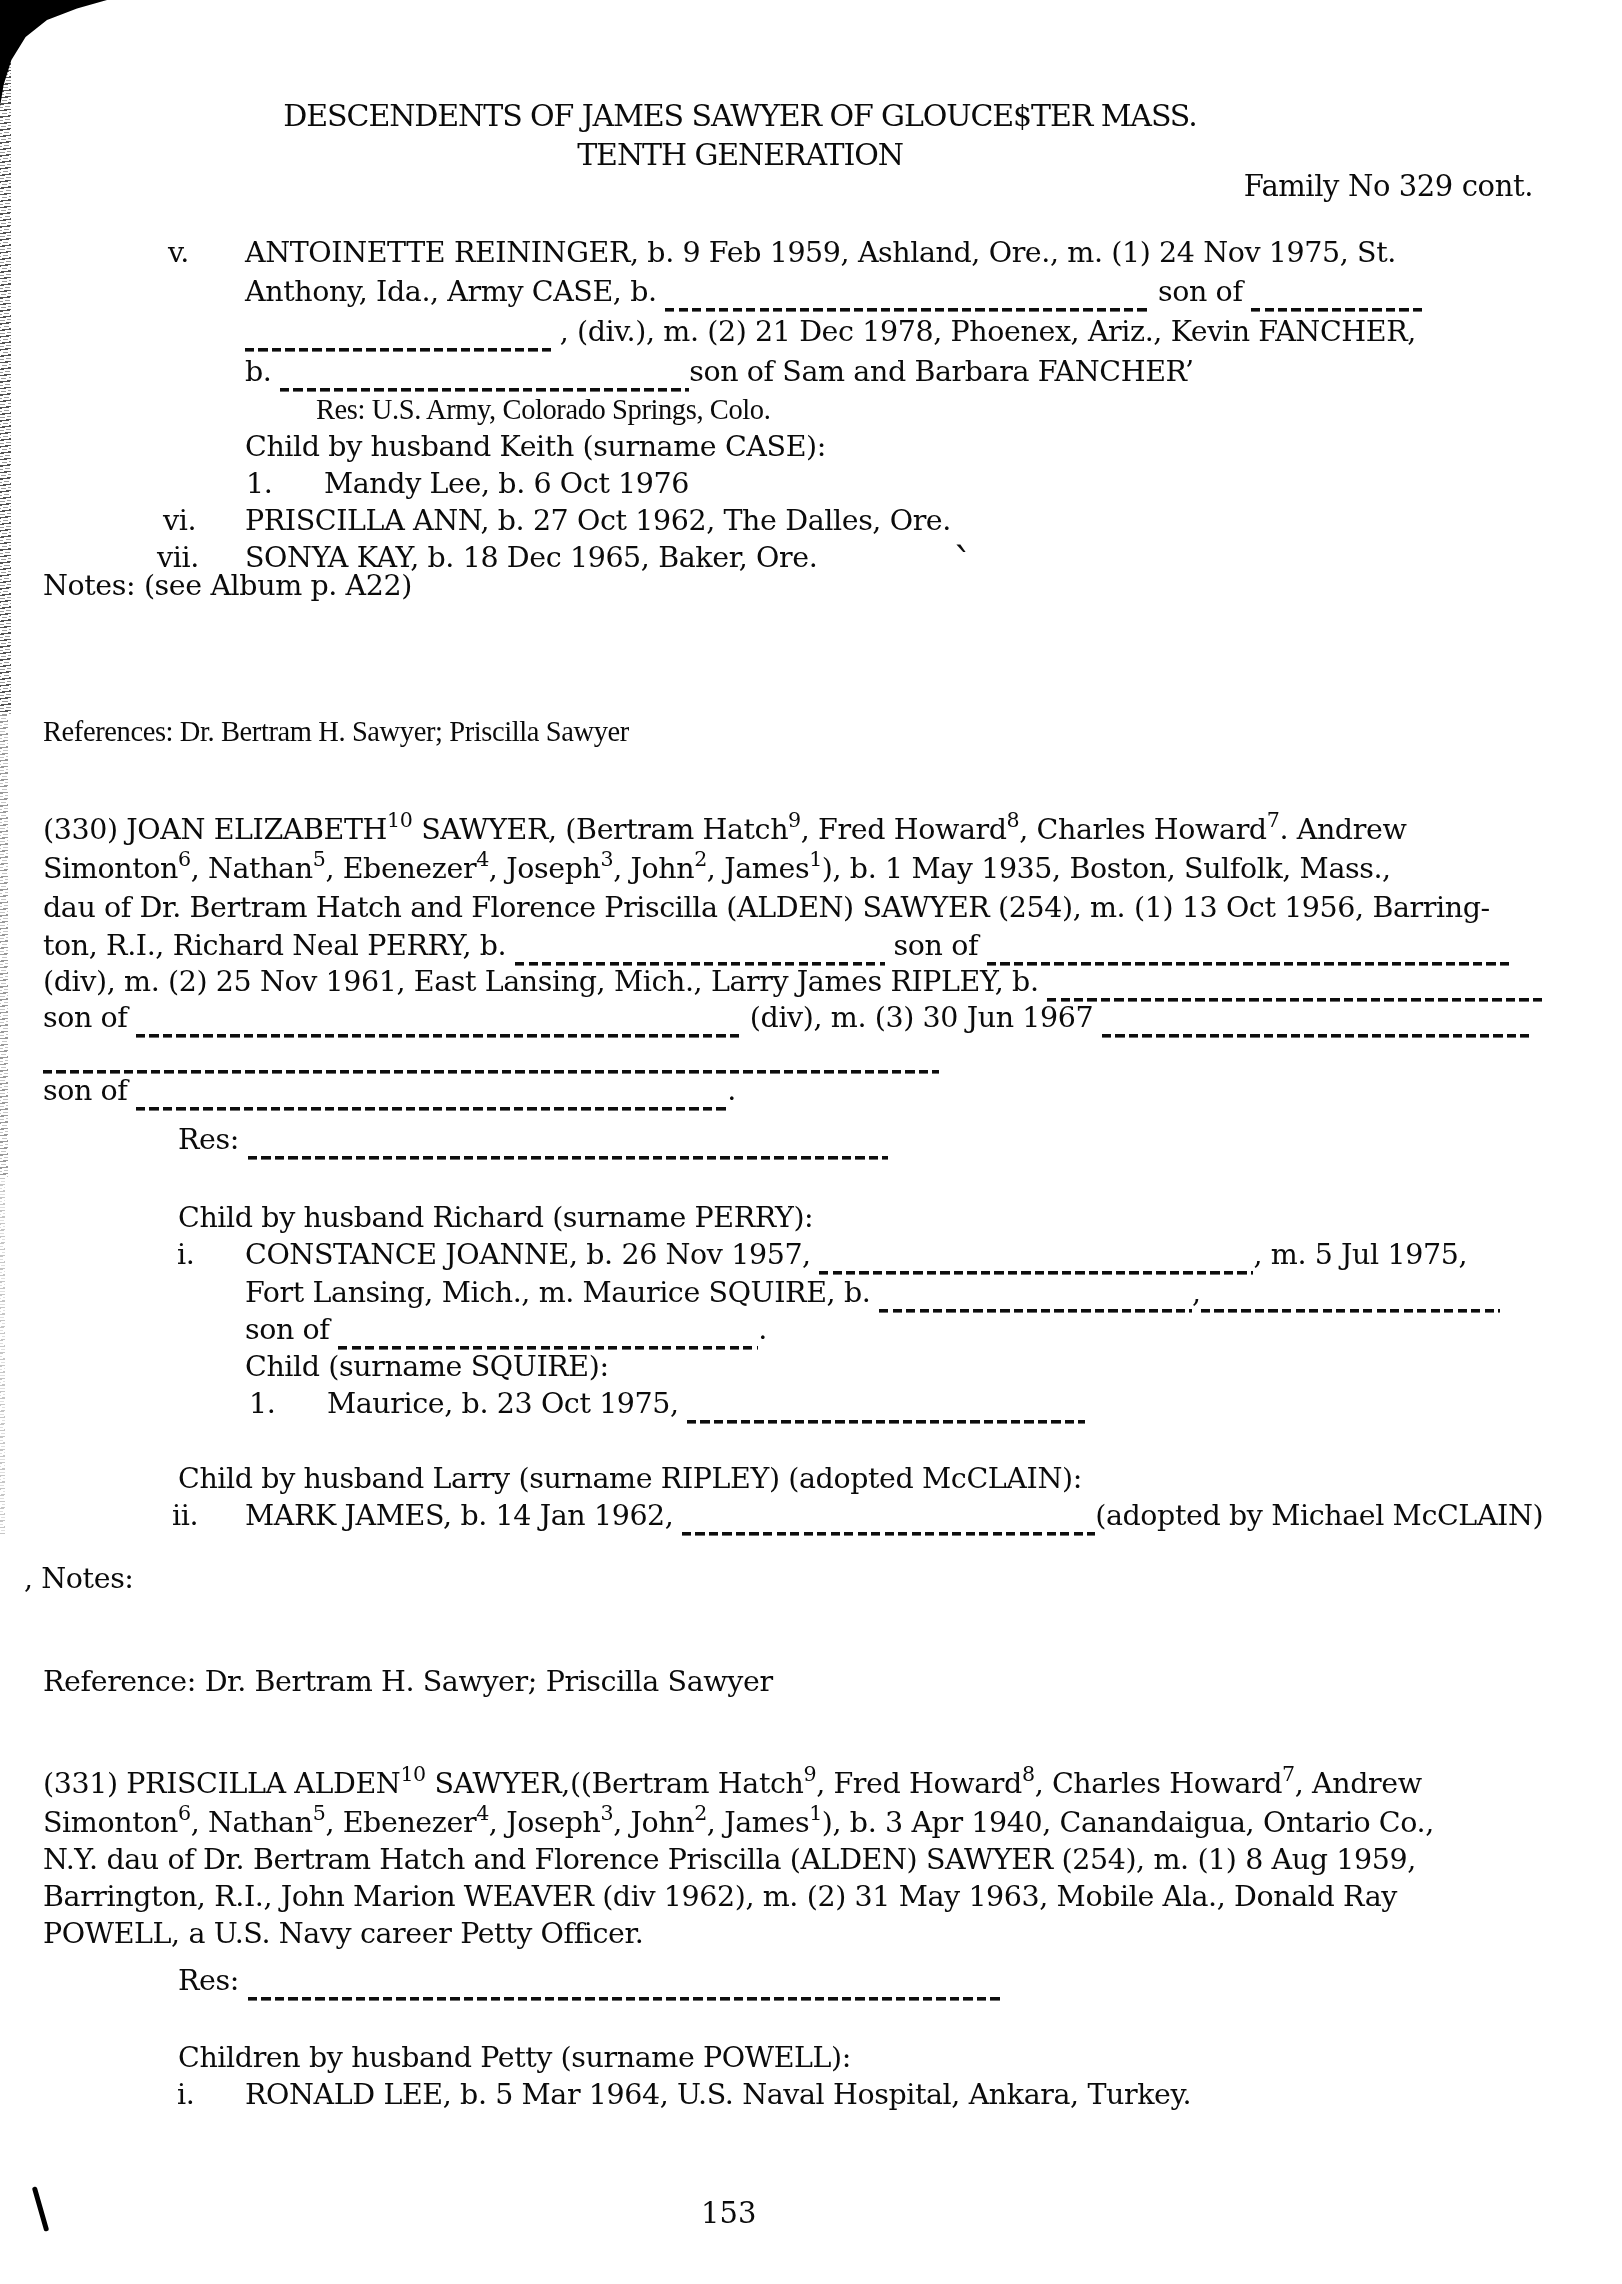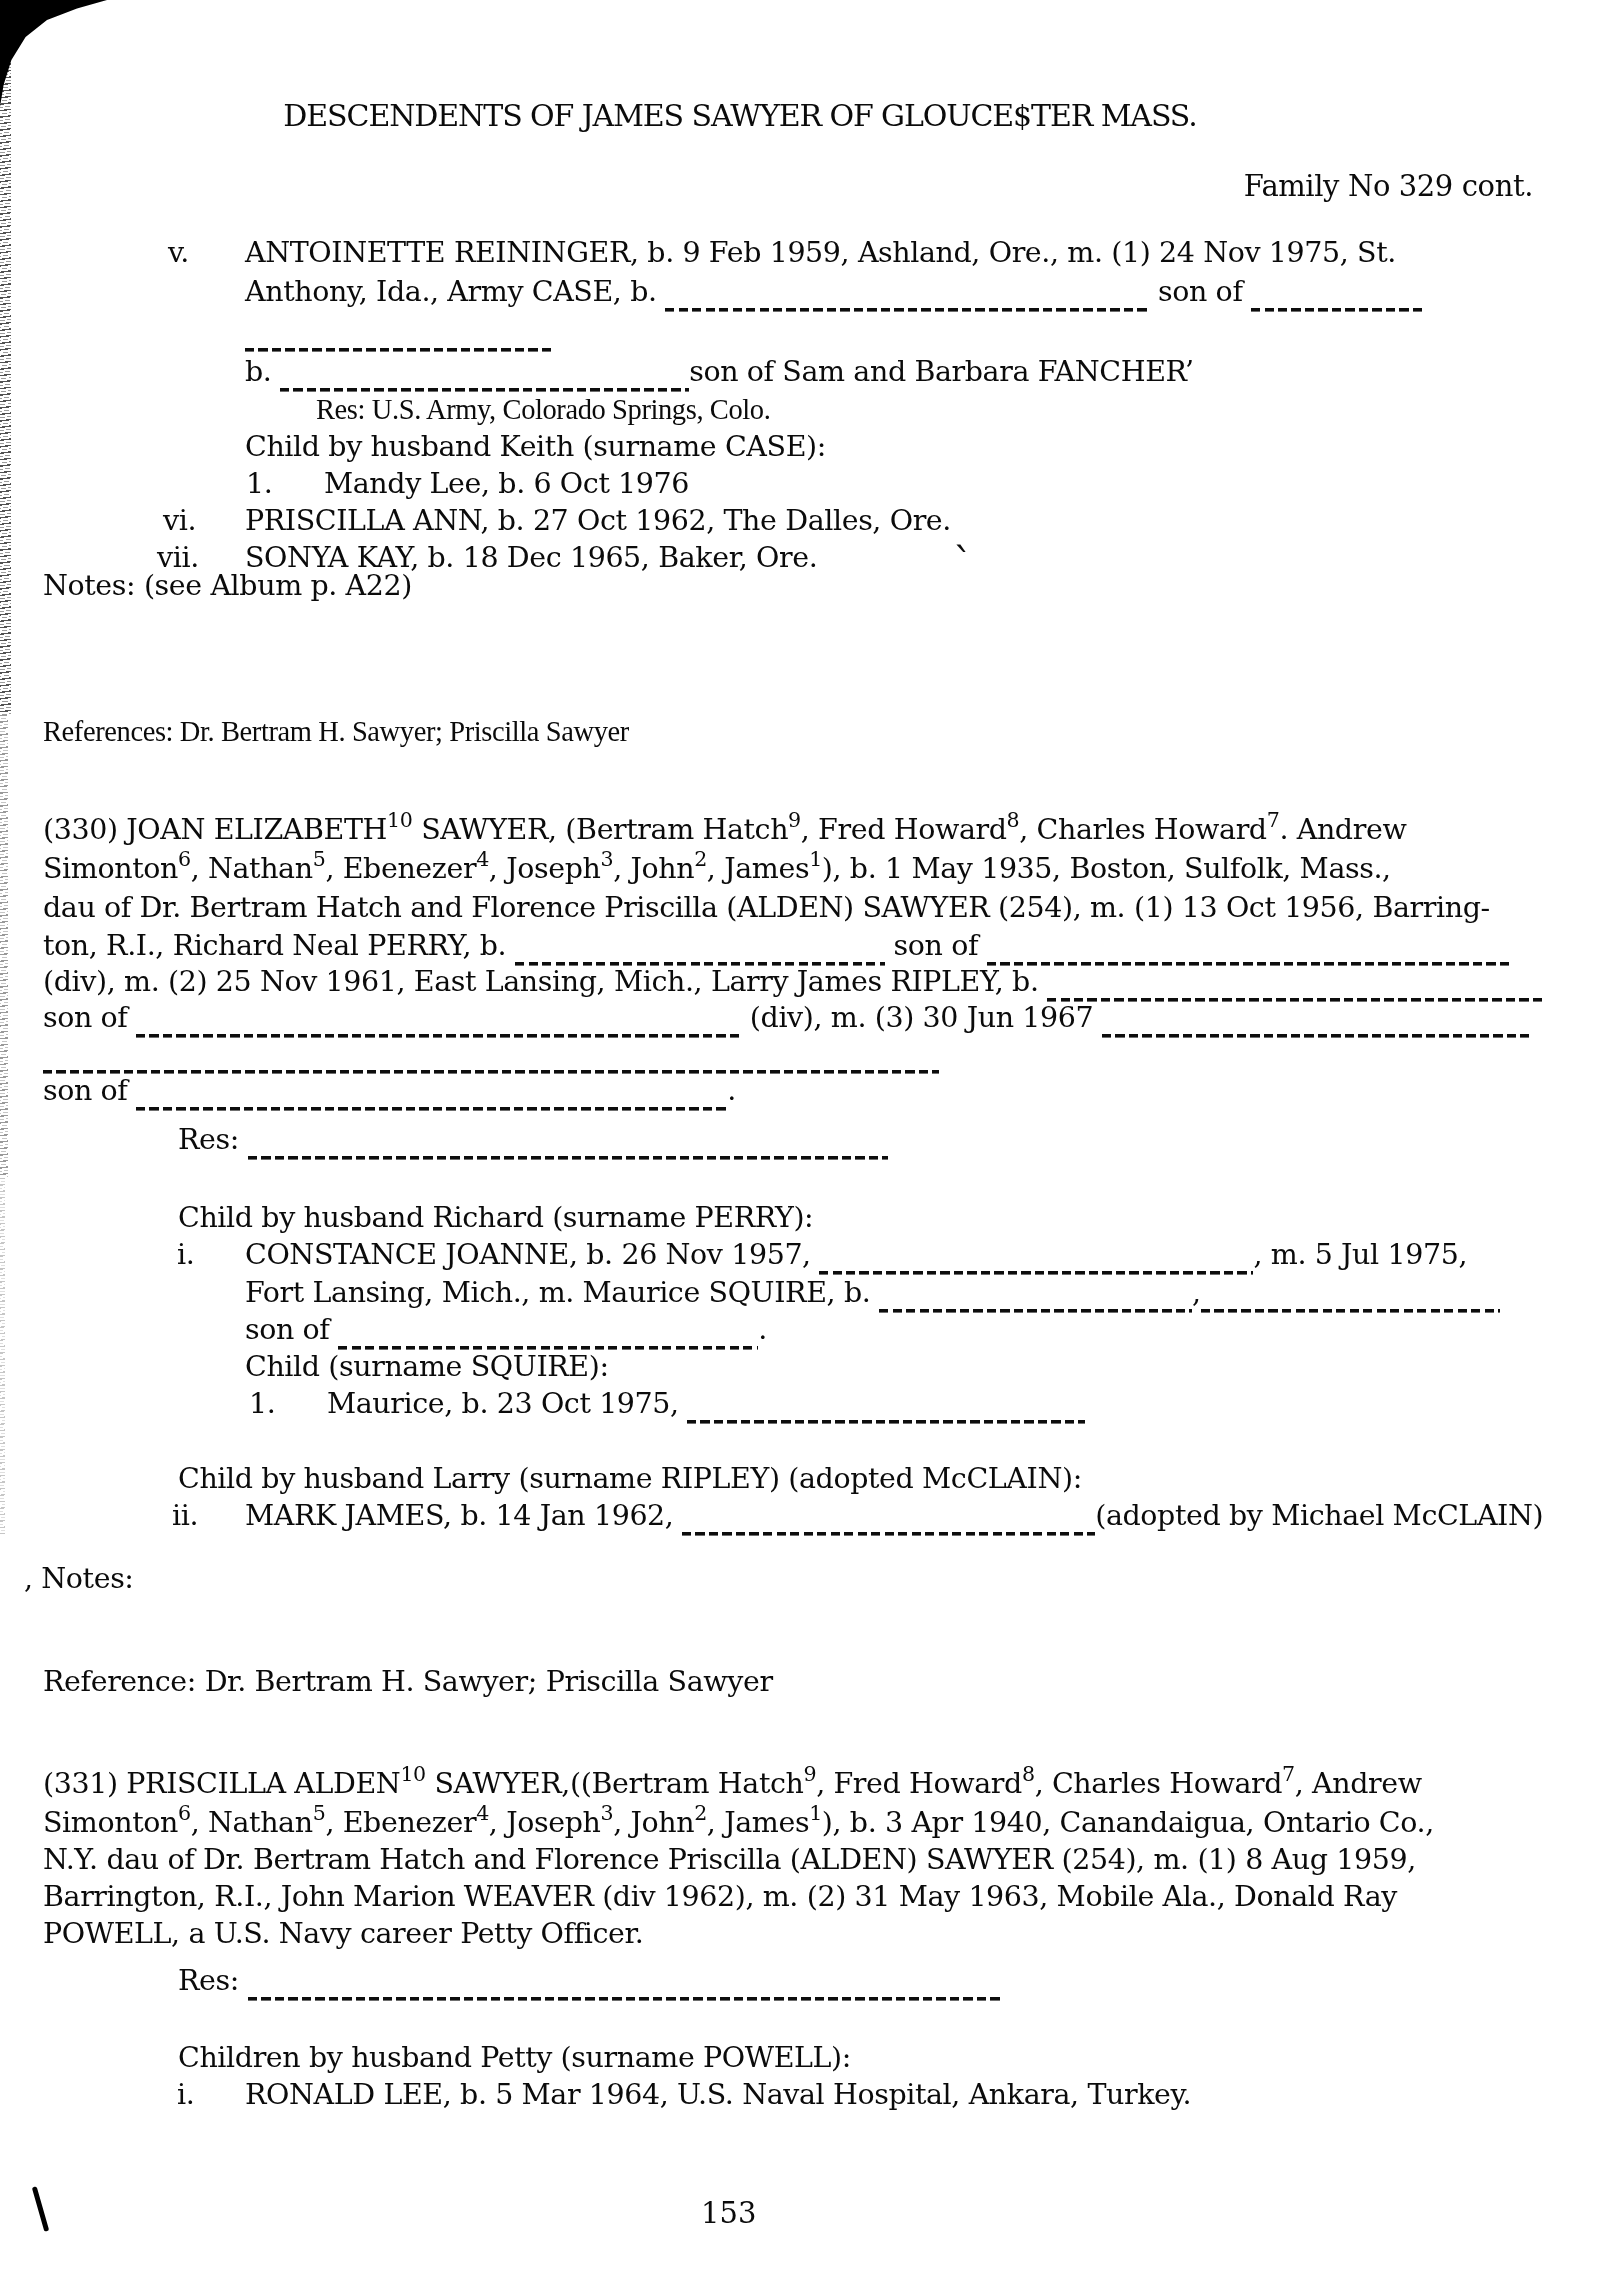--- a/index.html
+++ b/index.html
@@ -32,26 +32,27 @@
 
 <div id="page">
 
   <div class="corner-blob"></div>
   <div class="edge-strip strip-a"></div>
   <div class="edge-strip strip-b"></div>
   <div class="edge-strip strip-c"></div>
   <div class="pen-stroke"></div>
 
   <div class="title" style="top:98px;">DESCENDENTS OF JAMES SAWYER OF GLOUCE$TER MASS.</div>
+  <div class="title" style="top:137px;">TENTH GENERATION</div>
   <div class="famno" style="top:169px;">Family No 329 cont.</div>
 
   <div id="lines-root">
       <div class="line" style="top: 236px; left: 245px;"><span class="label" style="left: -77px;">v.</span><span>ANTOINETTE REININGER, b. 9 Feb 1959, Ashland, Ore., m. (1) 24 Nov 1975, St.</span></div>
       <div class="line" style="top: 275px; left: 245px;"><span>Anthony, Ida., Army CASE, b. </span><span class="blank" style="width: 484px;"></span><span> son of </span><span class="blank" style="width: 171px;"></span></div>
-      <div class="line" style="top: 315px; left: 245px;"><span class="blank" style="width: 306px;"></span></div>
+      <div class="line" style="top: 315px; left: 245px;"><span class="blank" style="width: 306px;"></span><span> , (div.), m. (2) 21 Dec 1978, Phoenex, Ariz., Kevin FANCHER,</span></div>
       <div class="line" style="top: 355px; left: 245px;"><span>b. </span><span class="blank" style="width: 409px;"></span><span>son of Sam and Barbara FANCHER’</span></div>
       <div class="line" style="top: 393px; left: 316px; font-family: Liberation Serif, serif;"><span>Res: U.S. Army, Colorado Springs, Colo.</span></div>
       <div class="line" style="top: 430px; left: 245px;"><span>Child by husband Keith (surname CASE):</span></div>
       <div class="line" style="top: 467px; left: 324px;"><span class="label" style="left: -78px;">1.</span><span>Mandy Lee, b. 6 Oct 1976</span></div>
       <div class="line" style="top: 504px; left: 245px;"><span class="label" style="left: -82px;">vi.</span><span>PRISCILLA ANN, b. 27 Oct 1962, The Dalles, Ore.</span></div>
       <div class="line" style="top: 541px; left: 245px;"><span class="label" style="left: -88px;">vii.</span><span>SONYA KAY, b. 18 Dec 1965, Baker, Ore.</span></div>
       <div class="line" style="top: 569px; left: 43px;"><span>Notes: (see Album p. A22)</span></div>
       <div class="line" style="top: 715px; left: 43px; font-family: Liberation Serif, serif;"><span>References: Dr. Bertram H. Sawyer; Priscilla Sawyer</span></div>
       <div class="line" style="top: 813px; left: 43px;"><span>(330) JOAN ELIZABETH</span><span class="sup">10</span><span> SAWYER, (Bertram Hatch</span><span class="sup">9</span><span>, Fred Howard</span><span class="sup">8</span><span>, Charles Howard</span><span class="sup">7</span><span>. Andrew</span></div>
       <div class="line" style="top: 852px; left: 43px;"><span>Simonton</span><span class="sup">6</span><span>, Nathan</span><span class="sup">5</span><span>, Ebenezer</span><span class="sup">4</span><span>, Joseph</span><span class="sup">3</span><span>, John</span><span class="sup">2</span><span>, James</span><span class="sup">1</span><span>), b. 1 May 1935, Boston, Sulfolk, Mass.,</span></div>

